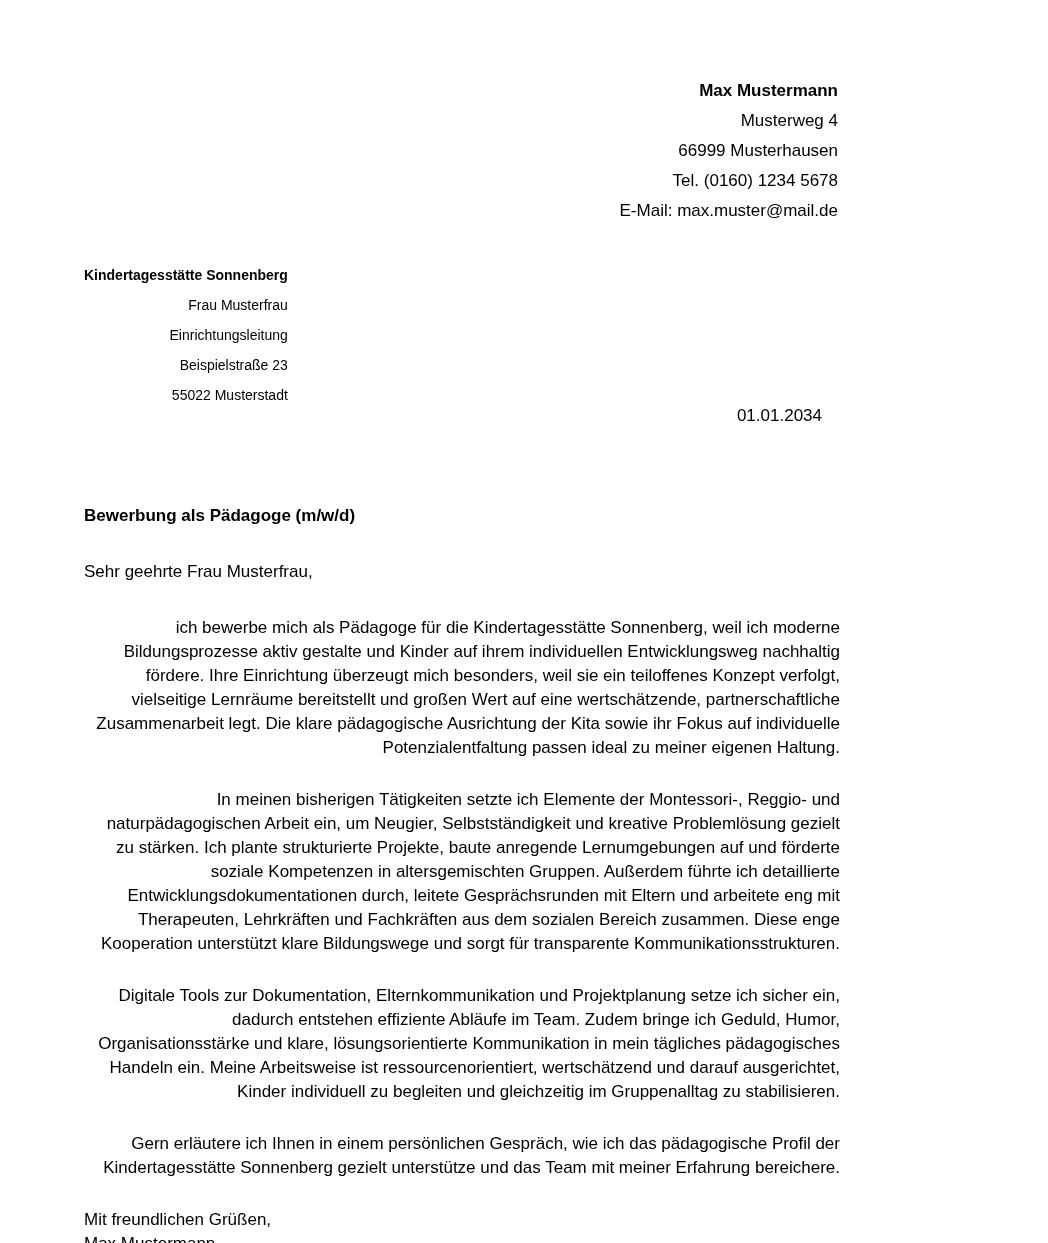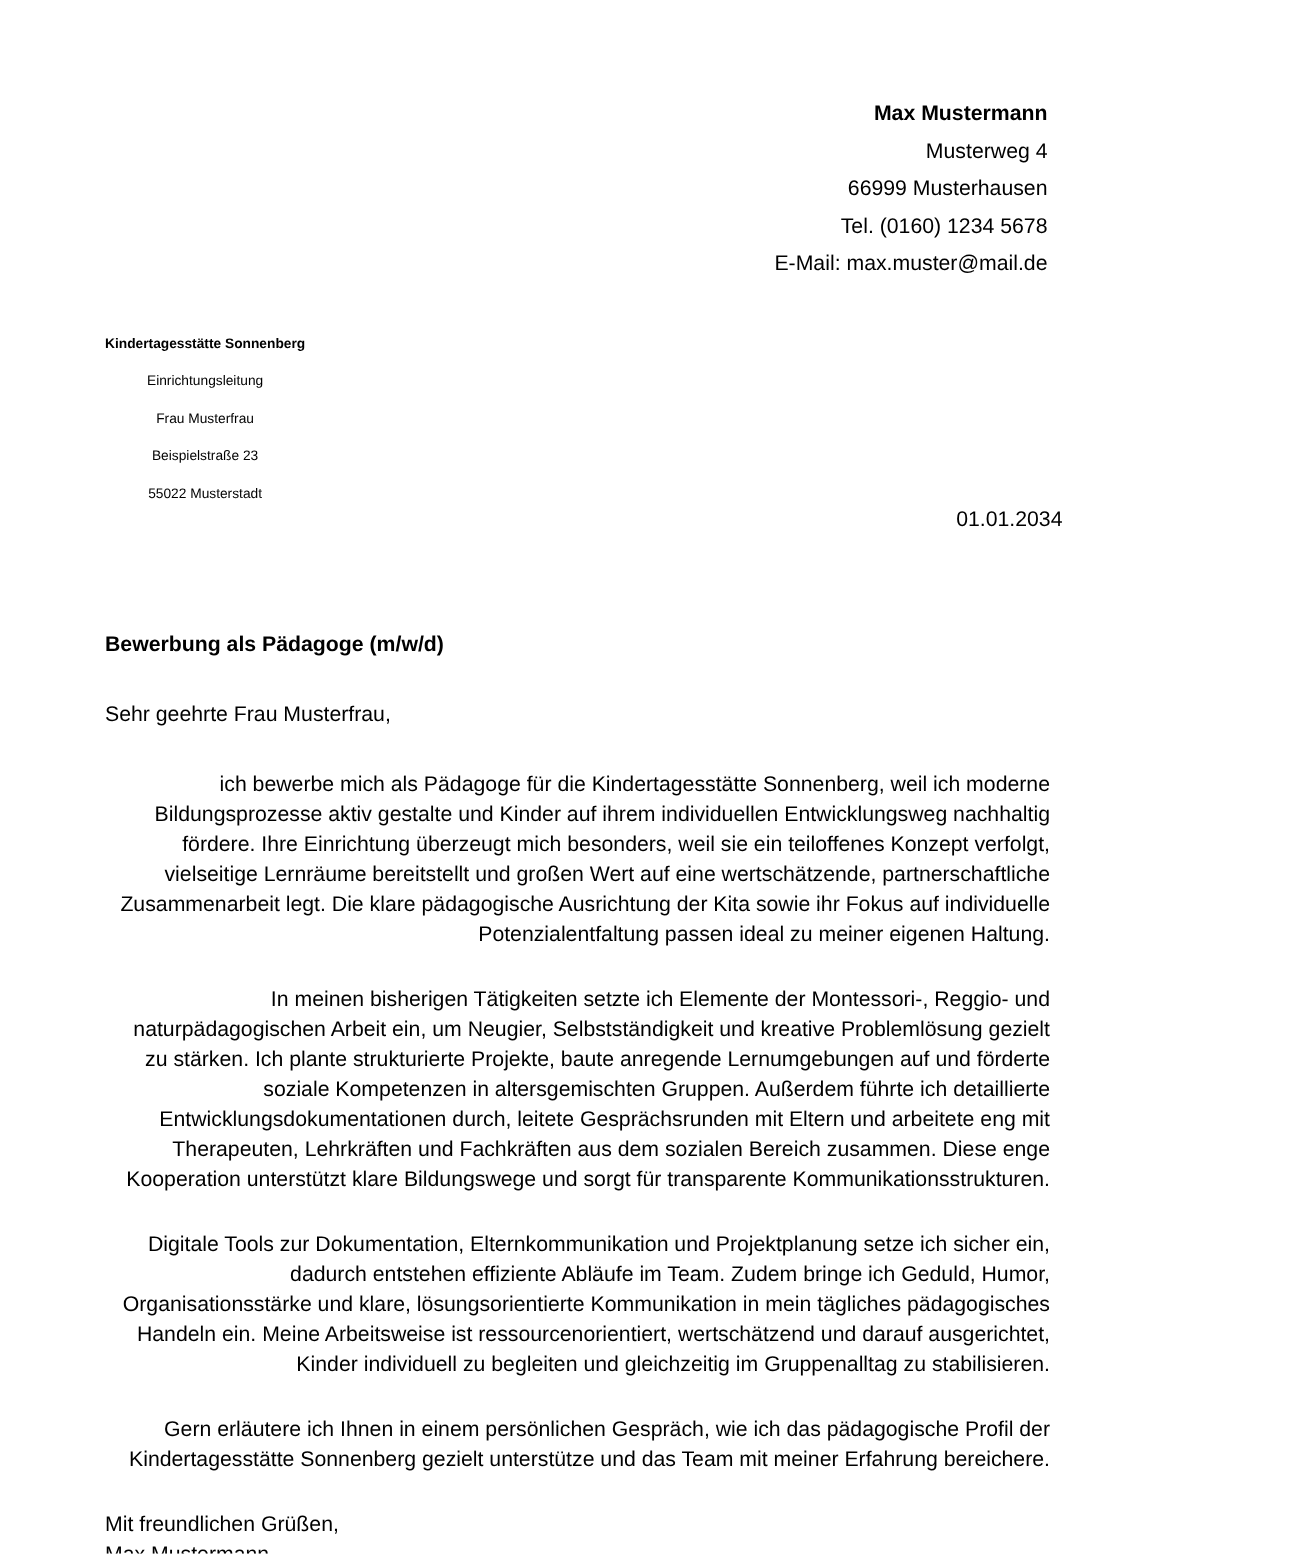--- a/index.html
+++ b/index.html
@@ -35,36 +35,36 @@
   }
   .sender div {
     white-space: nowrap;
   }
 
   
   .recipient {
     position: absolute;
     top: 260px;
     left: 84px;
-    text-align: center;
-    font-size: 11px;
+    text-align: right;
+    font-size: 14px;
     line-height: 30px;
   }
   .recipient .org {
     font-weight: bold;
   }
   .recipient div {
     white-space: nowrap;
   }
 
   
   .date-line {
     position: absolute;
     top: 404px;
-    right: 198px;
+    right: 226px;
     font-size: 17px;
     line-height: 24px;
     text-align: right;
     white-space: nowrap;
   }
 
   
   .letter {
     position: absolute;
     top: 478px;
@@ -106,22 +106,22 @@
   <div class="sender">
     <div class="name">Max Mustermann</div>
     <div>Musterweg 4</div>
     <div>66999 Musterhausen</div>
     <div>Tel. (0160) 1234 5678</div>
     <div>E-Mail: max.muster@mail.de</div>
   </div>
 
   <div class="recipient">
     <div class="org">Kindertagesstätte Sonnenberg</div>
+    <div>Frau Musterfrau</div>
     <div>Einrichtungsleitung</div>
-    <div>Frau Musterfrau</div>
     <div>Beispielstraße 23</div>
     <div>55022 Musterstadt</div>
   </div>
 
   <div class="date-line">01.01.2034</div>
 
   <div class="letter">
     <div class="subject">Bewerbung als Pädagoge (m/w/d)</div>
     <div class="salutation">Sehr geehrte Frau Musterfrau,</div>
 

